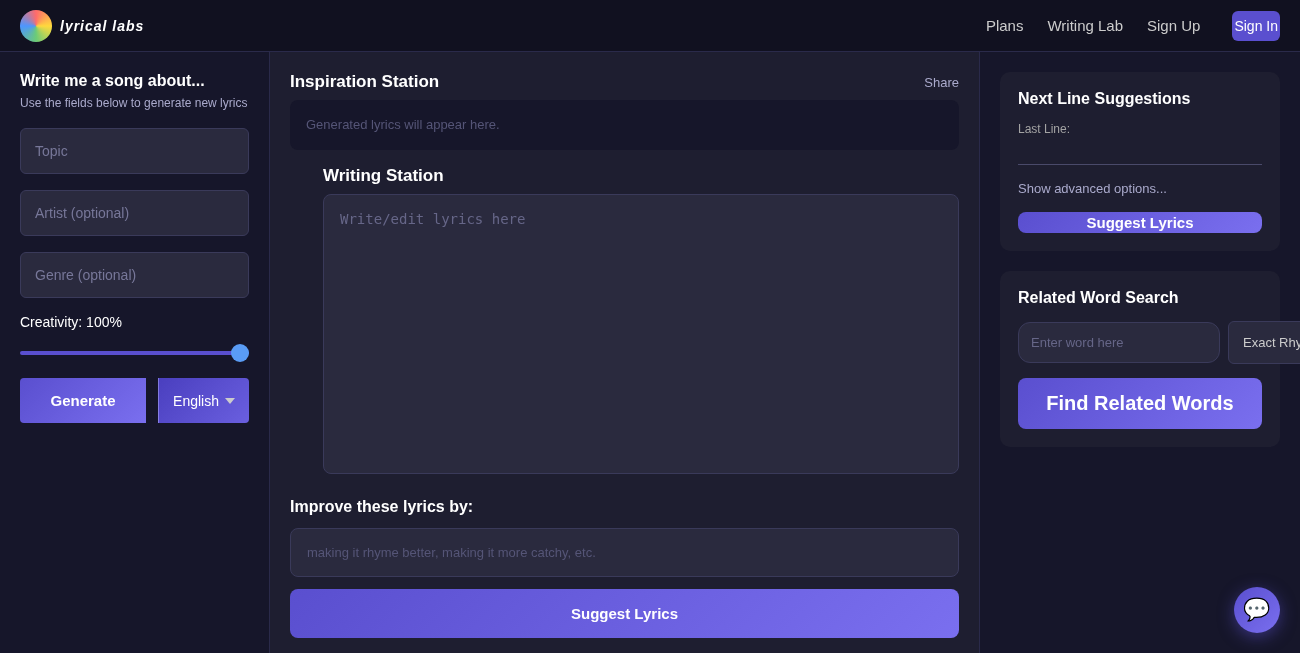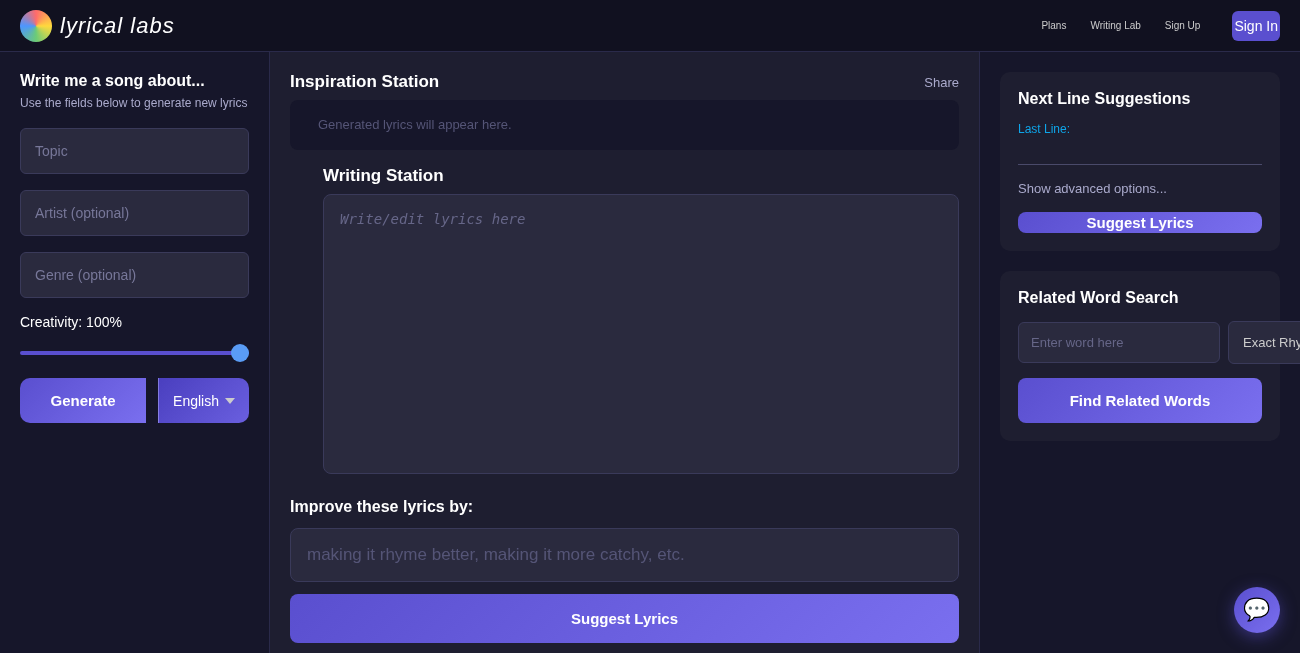--- a/index.html
+++ b/index.html
@@ -28,35 +28,35 @@
       gap: 8px;
       flex: 1;
     }
     .logo-circle {
       width: 32px;
       height: 32px;
       border-radius: 50%;
       background: conic-gradient(from 0deg, #ff6b6b, #ffd93d, #6bcb77, #4d96ff, #ff6b6b);
     }
     .logo-text {
-      font-size: 22px;
+      font-size: 14px;
       font-style: italic;
       color: #fff;
-      font-weight: 400;
+      font-weight: 700;
       letter-spacing: 1px;
     }
     .nav-links {
       display: flex;
       align-items: center;
       gap: 24px;
     }
     .nav-link {
       color: #cccccc;
       text-decoration: none;
-      font-size: 10px;
+      font-size: 15px;
       cursor: pointer;
     }
     .nav-btn-signin {
       background-color: #5a4fcf;
       color: #fff;
       border: none;
       padding: 7px 2px;
       border-radius: 6px;
       cursor: pointer;
       font-size: 14px;
@@ -121,21 +121,21 @@
       -webkit-appearance: none;
       width: 18px;
       height: 18px;
       background: #5a9cf5;
       border-radius: 50%;
       cursor: pointer;
     }
     .generate-row {
       display: flex;
       gap: 12px;
-      border-radius: 10px;
+      border-radius: 4px;
       overflow: hidden;
     }
     .btn-generate {
       background: linear-gradient(135deg, #5a4fcf, #7a6fef);
       color: #fff;
       border: none;
       padding: 14px 20px;
       font-size: 15px;
       font-weight: bold;
       cursor: pointer;
@@ -181,21 +181,20 @@
     }
     .inspiration-area {
       background-color: #16162a;
       border-radius: 8px;
       padding: 16px;
       min-height: 50px;
     }
     .inspiration-placeholder {
       color: #555577;
       font-size: 13px;
-      margin-left: 12px;
     }
 
     
     .writing-section {
       flex: 1;
       display: flex;
       flex-direction: column;
       padding-left: 33px;
     }
     .lyrics-textarea {
@@ -203,40 +202,39 @@
       border: 1px solid #3a3a5a;
       border-radius: 8px;
       color: #888899;
       padding: 16px;
       font-size: 14px;
       resize: none;
       flex: 1;
       min-height: 280px;
       width: 100%;
       outline: none;
-      font-style: italic;
     }
     .lyrics-textarea::placeholder { color: #666688; }
 
     .improve-section {
       margin-top: 8px;
     }
     .improve-title {
       font-size: 16px;
       font-weight: bold;
       color: #fff;
       margin-bottom: 12px;
     }
     .improve-input {
       background-color: #2a2a3e;
       border: 1px solid #3a3a5a;
       border-radius: 8px;
       color: #666688;
       padding: 16px;
-      font-size: 17px;
+      font-size: 13px;
       width: 100%;
       outline: none;
       margin-bottom: 12px;
     }
     .improve-input::placeholder { color: #555577; }
     .btn-improve {
       background: linear-gradient(135deg, #5a4fcf, #7a6fef);
       color: #fff;
       border: none;
       padding: 16px;
@@ -261,21 +259,21 @@
       padding: 18px;
     }
     .right-section-title {
       font-size: 16px;
       font-weight: bold;
       color: #fff;
       margin-bottom: 14px;
     }
     .last-line-label {
       font-size: 12px;
-      color: #0ea5e9;
+      color: #a3a3a3;
       margin-bottom: 4px;
     }
     .last-line-input {
       background: transparent;
       border: none;
       border-bottom: 1px solid #4a4a6a;
       color: #fff;
       width: 100%;
       padding: 4px 0;
       font-size: 14px;
@@ -303,21 +301,21 @@
 
     .word-search-row {
       display: flex;
       gap: 8px;
       align-items: center;
       margin-bottom: 14px;
     }
     .word-input {
       background-color: #2a2a3e;
       border: 1px solid #3a3a5a;
-      border-radius: 6px;
+      border-radius: 12px;
       color: #888899;
       padding: 12px;
       font-size: 13px;
       flex: 1;
       outline: none;
     }
     .word-input::placeholder { color: #666688; }
     .rhyme-select {
       background-color: #2a2a3e;
       border: 1px solid #3a3a5a;
@@ -326,21 +324,21 @@
       padding: 12px 10px;
       font-size: 13px;
       outline: none;
       cursor: pointer;
     }
     .btn-find-words {
       background: linear-gradient(135deg, #5a4fcf, #7a6fef);
       color: #fff;
       border: none;
       padding: 14px;
-      font-size: 15px;
+      font-size: 20px;
       font-weight: bold;
       cursor: pointer;
       width: 100%;
       border-radius: 8px;
     }
 
     
     .chat-fab {
       position: fixed;
       bottom: 20px;

